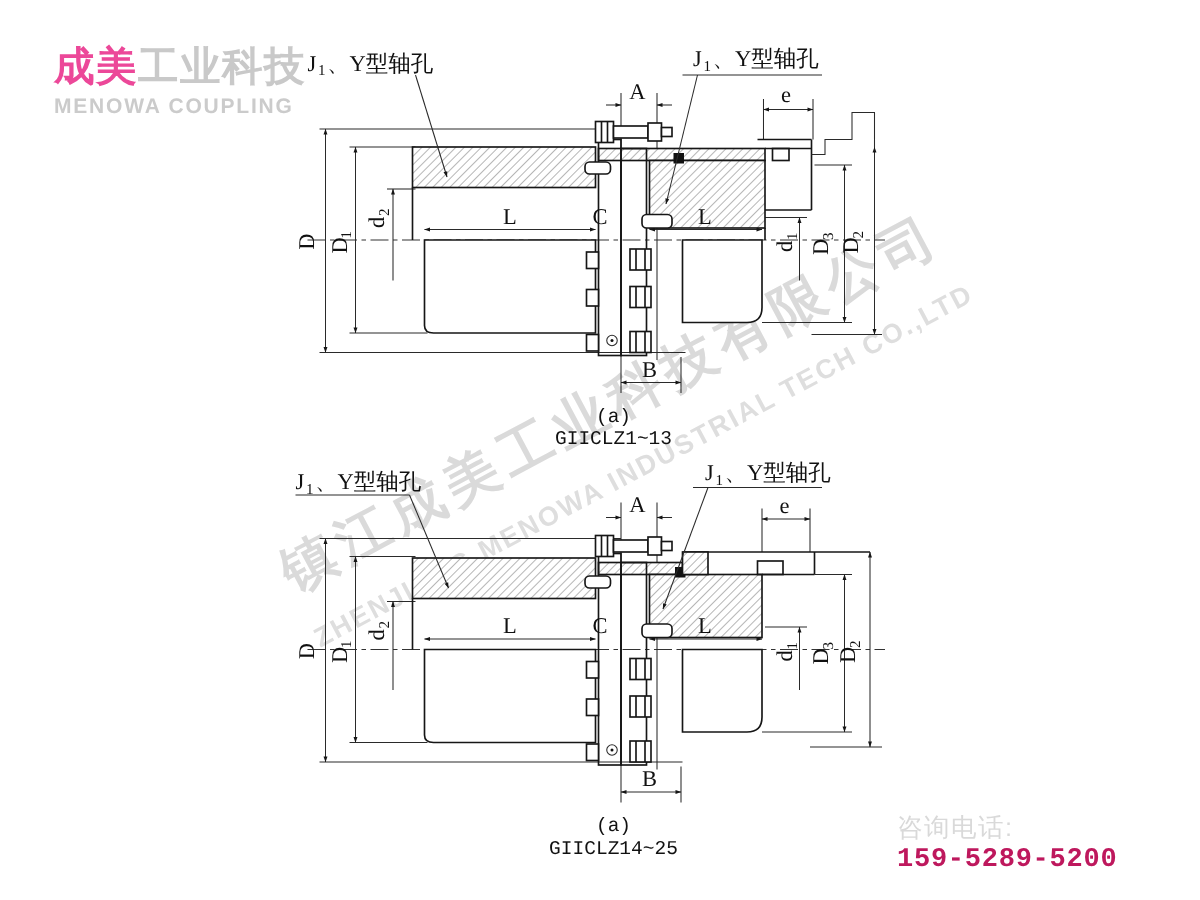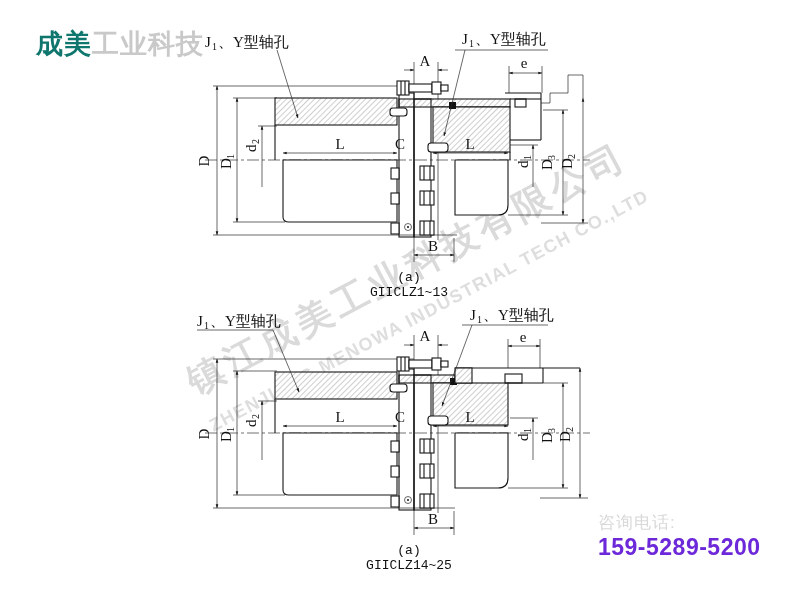--- a/index.html
+++ b/index.html
@@ -7,27 +7,27 @@
          font-family:"Liberation Sans","DejaVu Sans",sans-serif;}
   
   .watermark{position:absolute;left:135px;top:243px;width:560px;z-index:1;
              transform:rotate(-28deg);text-align:center;color:#dadada;
              pointer-events:none;white-space:nowrap;}
   .watermark .wm1{font-size:36px;letter-spacing:5px;font-weight:bold;}
   .watermark .wm2{font-size:18px;font-weight:bold;letter-spacing:1.5px;margin-top:12px;color:#dedede;}
   
   .logo{position:absolute;left:36px;top:30px;z-index:3;line-height:1.1;}
   .logo .zh{font-size:27px;font-weight:bold;letter-spacing:1px;}
-  .logo .zh .accent{color:#0f766e;}
+  .logo .zh .accent{color:#ec4899;}
   .logo .zh .gray{color:#c9c9c9;margin-top:20px;}
   .logo .en{font-size:14px;font-weight:bold;color:#cbcbcb;letter-spacing:1.2px;margin-top:3px;}
   
   .contact{position:absolute;left:598px;top:512px;z-index:3;line-height:1.25;}
-  .contact .lbl{font-size:17px;color:#d9d9d9;letter-spacing:1px;}
-  .contact .num{font-size:23px;font-weight:bold;color:#6d28d9;letter-spacing:0.5px;}
+  .contact .lbl{font-size:17px;color:#d9d9d9;letter-spacing:1px;margin-top:29px;}
+  .contact .num{font-size:18px;font-weight:bold;color:#be185d;letter-spacing:0.5px;font-family:Liberation Mono, monospace;}
   
   svg.draw{position:absolute;left:0;top:0;z-index:2;}
   .ol{stroke:#161616;stroke-width:1.1;fill:none;}
   .olw{stroke:#161616;stroke-width:1.1;fill:#ffffff;}
   .thin{stroke:#2a2a2a;stroke-width:0.7;fill:none;}
   .cl{stroke:#333;stroke-width:0.7;stroke-dasharray:12 3 3 3;fill:none;}
   .hatchf{fill:url(#hat);stroke:#161616;stroke-width:1.1;}
   .solid{fill:#111;stroke:none;}
   text{fill:#111;font-family:"Liberation Serif","DejaVu Serif",serif;}
   .dt{font-size:15px;}
@@ -40,20 +40,21 @@
 
 <div class="stage">
 
   <div class="watermark">
     <div class="wm1">镇江成美工业科技有限公司</div>
     <div class="wm2">ZHENJIANG MENOWA INDUSTRIAL TECH CO.,LTD</div>
   </div>
 
   <div class="logo">
     <div class="zh"><span class="accent">成美</span><span class="gray">工业科技</span></div>
+    <div class="en">MENOWA COUPLING</div>
   </div>
 
   <div class="contact">
     <div class="lbl">咨询电话:</div>
     <div class="num">159-5289-5200</div>
   </div>
 
   <svg class="draw" width="800" height="600" viewBox="0 0 800 600">
     <defs>
       <pattern id="hat" width="4" height="4" patternUnits="userSpaceOnUse" patternTransform="rotate(45)">

